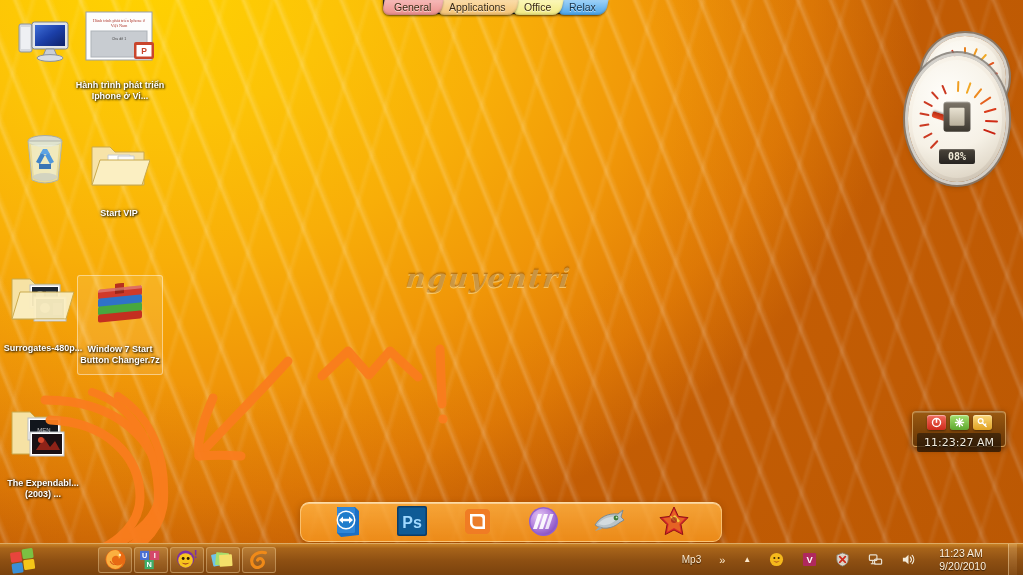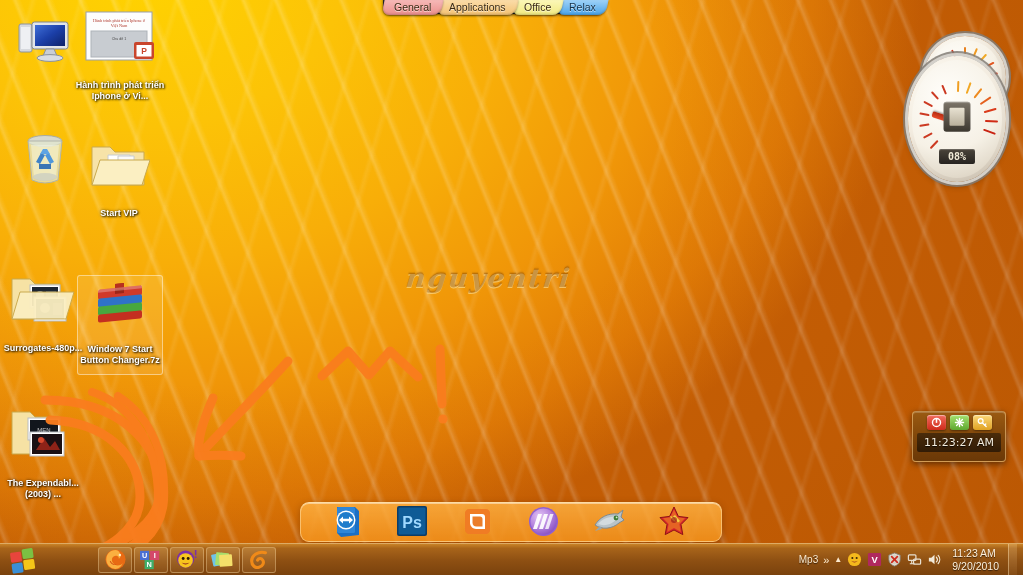--- a/index.html
+++ b/index.html
@@ -149,21 +149,21 @@
     background:linear-gradient(#e84b2a,#b32a0f);
     transform-origin:0% 50%;
     border-radius:2px;
     box-shadow:0 1px 2px rgba(0,0,0,.4);
   }
   .tickwrap{ position:absolute; inset:0; }
   .tick{ position:absolute; left:50%; top:50%; transform-origin:0 50%; height:2px; border-radius:1px;}
 
   
   #clockwidget{
-    position:absolute; left:912px; top:411px; width:94px; height:51px;
+    position:absolute; left:912px; top:411px; width:94px; height:36px;
     background:linear-gradient(#9a5a12,#7d4409 58%, #6a3807);
     border:1px solid rgba(255,210,140,.55);
     border-radius:4px;
     box-shadow:0 2px 6px rgba(0,0,0,.5), inset 0 1px 0 rgba(255,255,255,.2);
     z-index:14;
   }
   #clockwidget .btns{ display:flex; gap:4px; justify-content:center; padding:3px 0 2px; }
   .cbtn{ width:19px; height:15px; border-radius:3px; position:relative;
     box-shadow:inset 0 1px 1px rgba(255,255,255,.5), 0 1px 2px rgba(0,0,0,.4);
     display:flex; align-items:center; justify-content:center;}
@@ -209,21 +209,21 @@
   .qlbtn{
     width:34px; height:26px; margin:0 1px;
     display:flex; align-items:center; justify-content:center;
     border:1px solid rgba(255,225,175,.35);
     border-radius:3px;
     background:linear-gradient(rgba(255,225,165,.20), rgba(255,190,110,.10));
     cursor:pointer;
   }
   #tray{
     margin-left:auto; display:flex; align-items:center; height:100%;
-    padding-right:6px; gap:5px;
+    padding-right:6px; gap:18px;
   }
   #tray .mp3{ color:#fce9cd; font-size:10px; text-shadow:0 1px 1px rgba(0,0,0,.6);}
   #tray .chev{ color:#fce9cd; font-size:11px; }
   .trayicon{ width:15px; height:15px; position:relative; cursor:pointer;}
   #clock{
     color:#fdf0dc; font-size:10.5px; line-height:13px; text-align:left;
     padding-left:5px; text-shadow:0 1px 1px rgba(0,0,0,.6);
     cursor:pointer;
   }
   #showdesktop{

